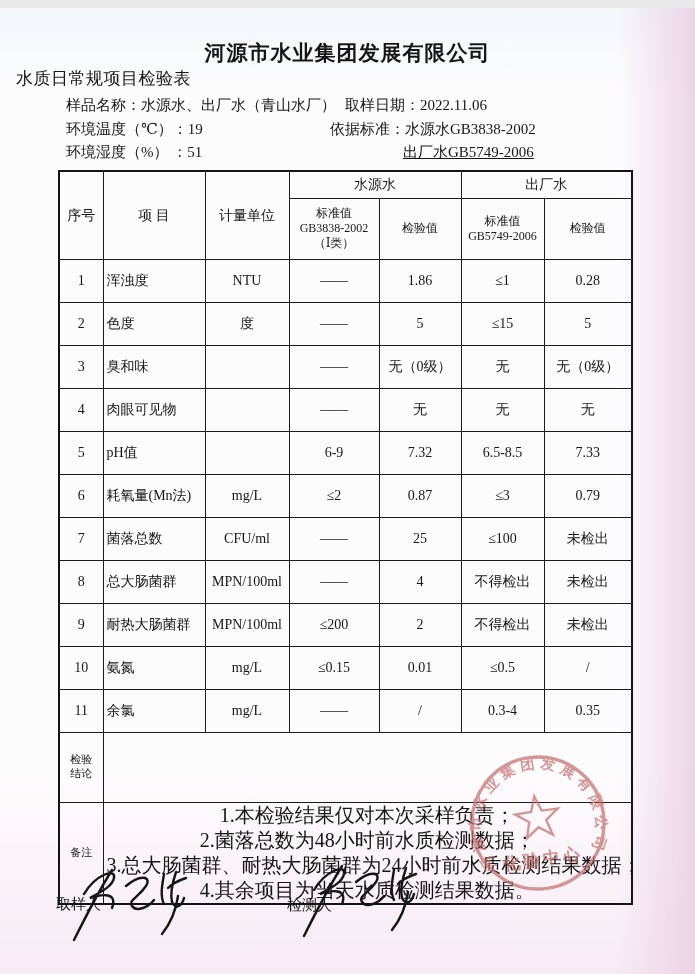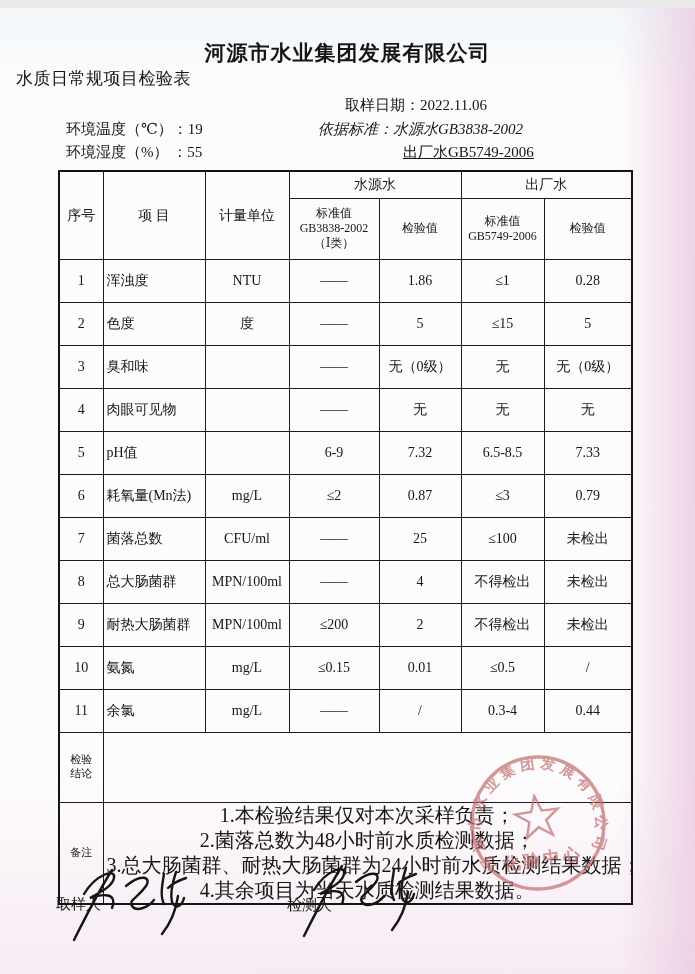--- a/index.html
+++ b/index.html
@@ -22,21 +22,21 @@
     text-align:center; font-size:21px; font-weight:bold; letter-spacing:1px;
   }
   .form-title {
     position:absolute; left:16px; top:59px; width:100%;
     text-align:left; font-size:17px; font-weight:500; letter-spacing:0.5px;
   }
   .info-line { position:absolute; font-size:15px; font-weight:500; white-space:nowrap; }
   .i-r1l { left:66px;  top:88px;  }
   .i-r1r { left:345px; top:88px;  }
   .i-r2l { left:66px;  top:112px; }
-  .i-r2r { left:318px; top:112px;font-style:italic; }
+  .i-r2r { left:330px; top:112px; }
   .i-r3l { left:66px;  top:135px; }
   .i-r3r { left:403px; top:135px;text-decoration:underline; }
 
   table.report {
     position:absolute; left:58px; top:162px; width:573px;
     border-collapse:collapse; table-layout:fixed;
     font-size:14px;
   }
   table.report td, table.report th {
     border:1.4px solid #1b1b1b;
@@ -72,24 +72,25 @@
   }
 </style>
 </head>
 <body>
 
 <div class="page">
 
   <div class="company-title">河源市水业集团发展有限公司</div>
   <div class="form-title">水质日常规项目检验表</div>
 
+  <div class="info-line i-r1l">样品名称：水源水、出厂水（青山水厂）</div>
   <div class="info-line i-r1r">取样日期：2022.11.06</div>
   <div class="info-line i-r2l">环境温度（℃）：19</div>
   <div class="info-line i-r2r">依据标准：水源水GB3838-2002</div>
-  <div class="info-line i-r3l">环境湿度（%） ：55</div>
+  <div class="info-line i-r3l">环境湿度（%） ：51</div>
   <div class="info-line i-r3r">出厂水GB5749-2006</div>
 
   <table class="report">
     <colgroup>
       <col style="width:44px">
         <col style="width:102px">
         <col style="width:84px">
       <col style="width:90px">
         <col style="width:82px">
         <col style="width:83px">
@@ -203,21 +204,21 @@
           <td>≤0.5</td>
           <td>/</td>
         </tr>
         <tr class="datarow">
           <td>11</td>
           <td class="left">余氯</td>
           <td>mg/L</td>
           <td>——</td>
           <td>/</td>
           <td>0.3-4</td>
-          <td>0.44</td>
+          <td>0.35</td>
         </tr>
         <tr class="concl">
         <td class="label-cell">检验
 结论</td>
         <td colspan="6"></td>
       </tr>
       <tr class="remark">
         <td class="label-cell">备注</td>
         <td colspan="6" class="remark-content"><div class="remark-line">1.本检验结果仅对本次采样负责；</div><div class="remark-line">2.菌落总数为48小时前水质检测数据；</div><div class="remark-line">3.总大肠菌群、耐热大肠菌群为24小时前水质检测结果数据；</div><div class="remark-line">4.其余项目为当天水质检测结果数据。</div></td>
       </tr>

